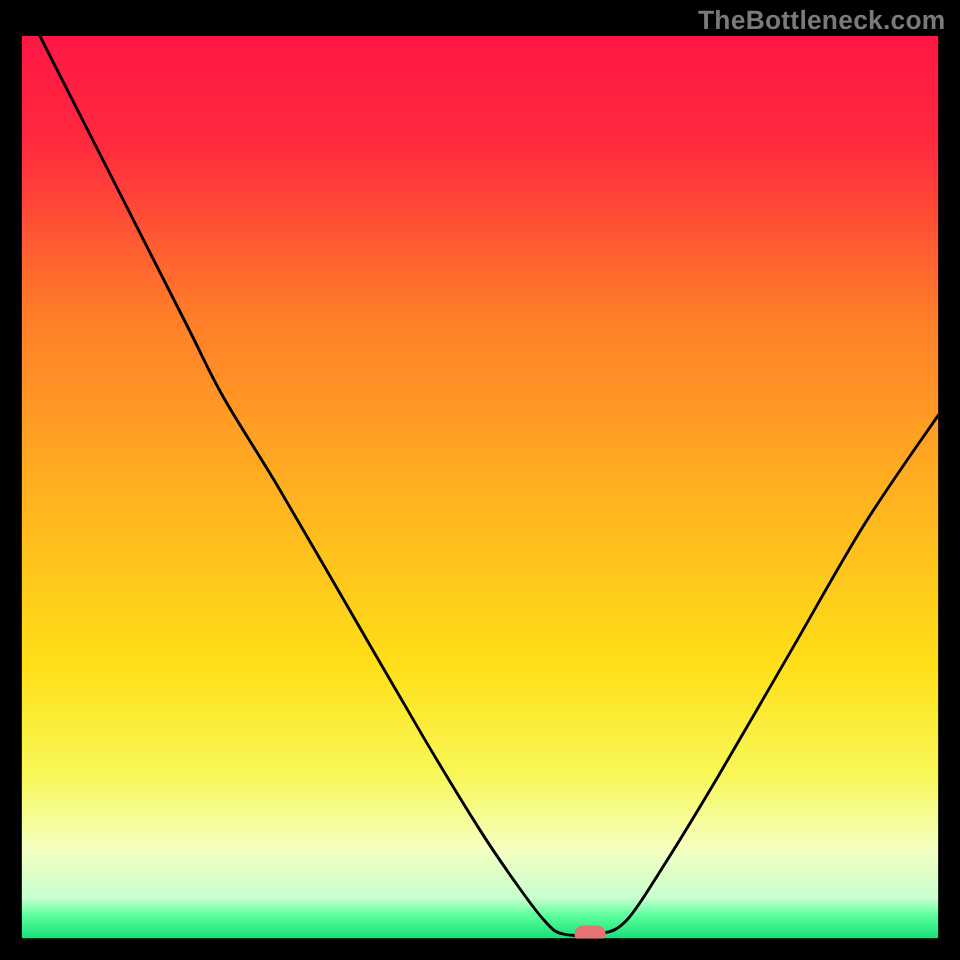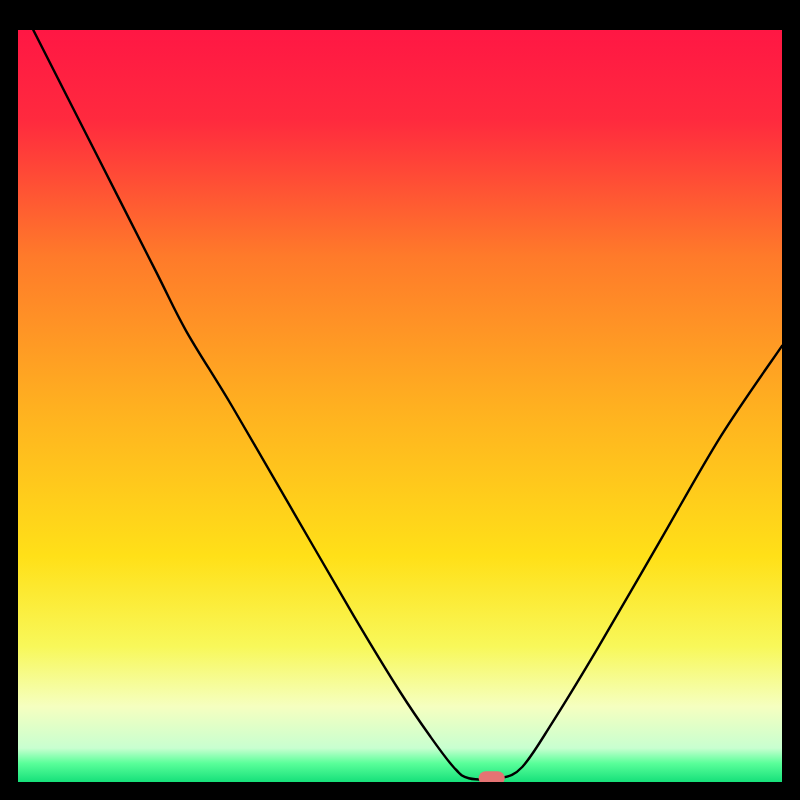--- a/index.html
+++ b/index.html
@@ -33,20 +33,21 @@
     width: 764px;
     height: 752px;
     box-sizing: border-box;
   }
   svg { display: block; }
 </style>
 </head>
 <body>
 
 <div class="chart-container">
+  <div class="watermark">TheBottleneck.com</div>
   <div class="frame">
     <svg id="plot" width="764" height="752" viewBox="0 0 764 752">
         <defs>
           <linearGradient id="bg-grad" x1="0" y1="0" x2="0" y2="1">
             <stop offset="0%" stop-color="#ff1744"></stop>
             <stop offset="12%" stop-color="#ff2a3e"></stop>
             <stop offset="30%" stop-color="#ff7a2a"></stop>
             <stop offset="50%" stop-color="#ffb020"></stop>
             <stop offset="70%" stop-color="#ffe018"></stop>
             <stop offset="82%" stop-color="#f8f85a"></stop>

